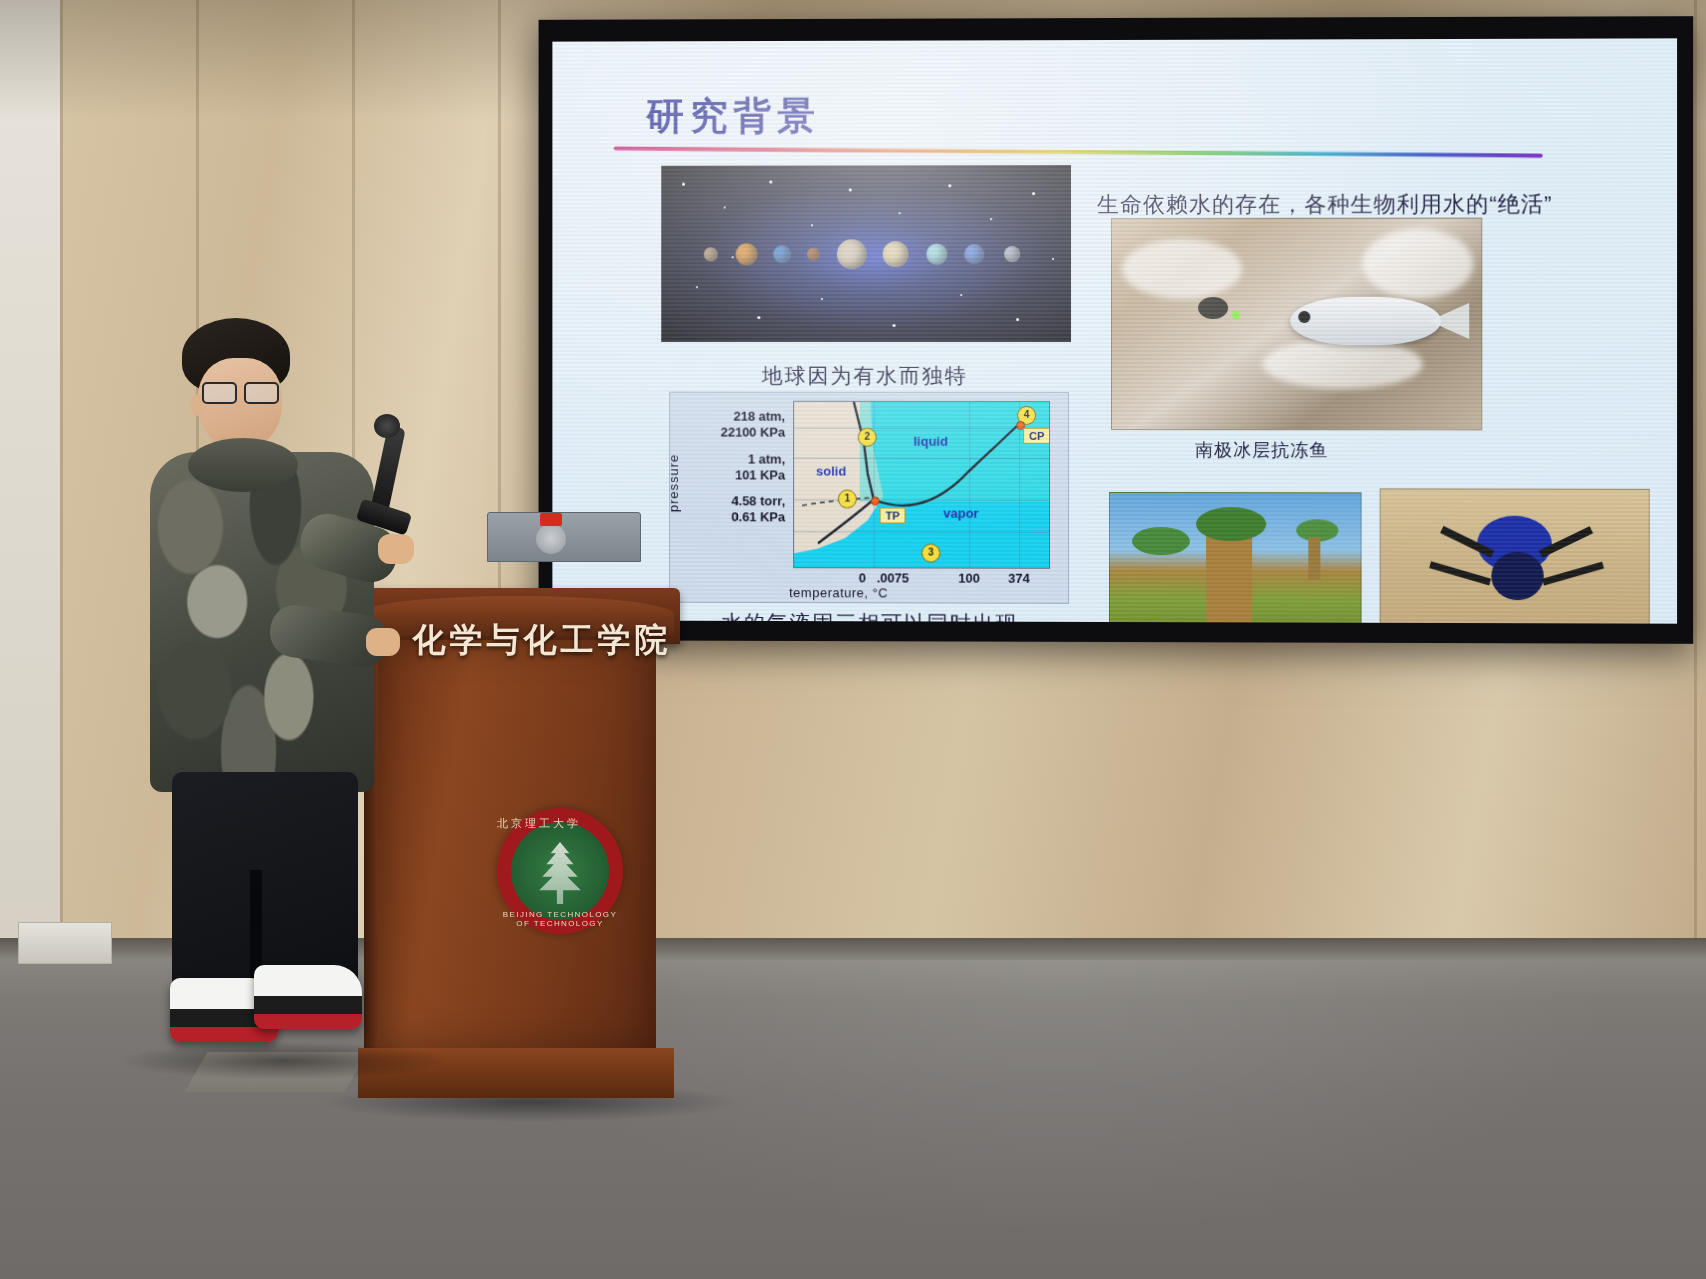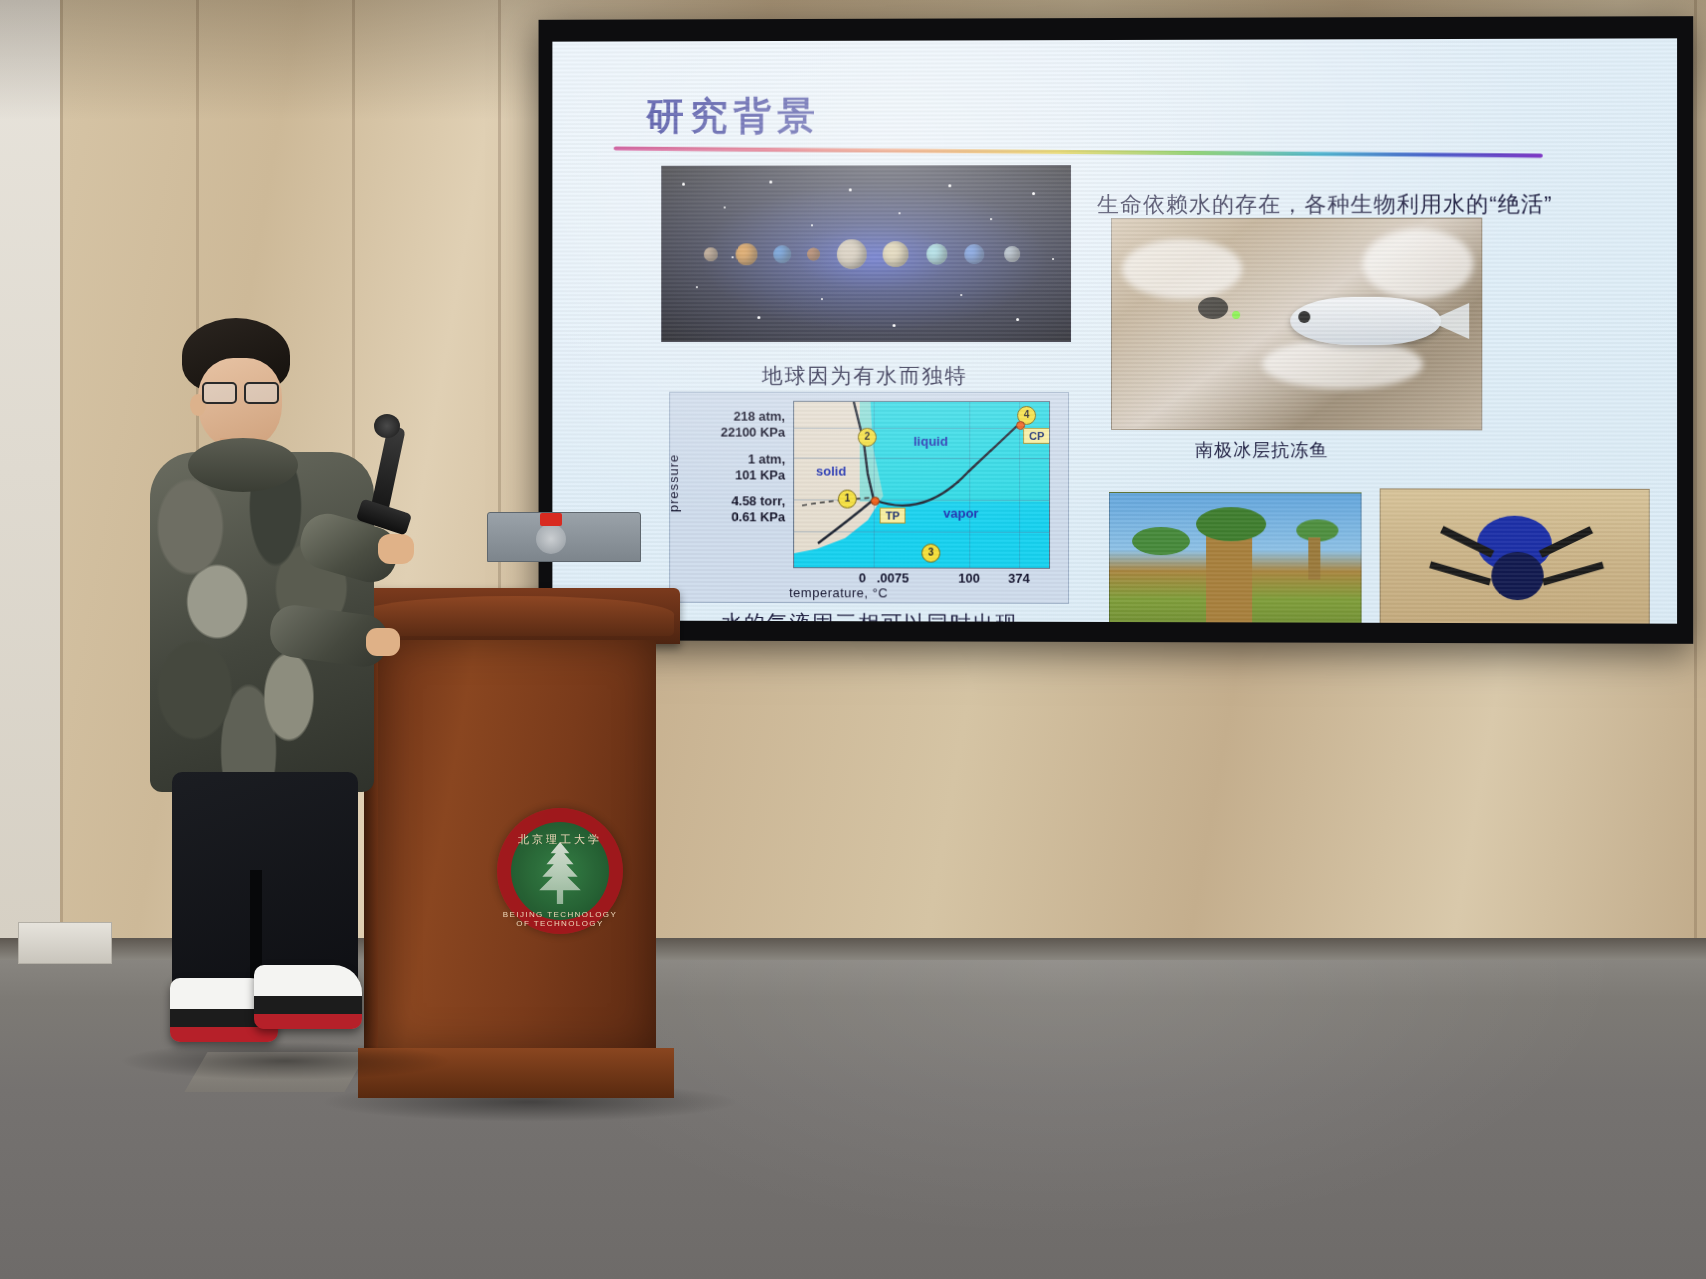--- a/index.html
+++ b/index.html
@@ -116,21 +116,21 @@
   .podium-text{position:absolute;left:0;top:-22px;width:328px;text-align:center;
     font-size:33px;font-weight:bold;color:#f3e6d2;letter-spacing:4px;text-shadow:0 2px 4px rgba(0,0,0,.7);}
   .emblem{position:absolute;left:119px;top:168px;width:126px;height:126px;border-radius:50%;
     background:radial-gradient(circle,#1d6b3a 0 54%,#a3161d 54% 100%);
     box-shadow:0 0 10px rgba(0,0,0,.35);opacity:.92;}
   .emblem-inner{position:absolute;left:14px;top:14px;width:98px;height:98px;border-radius:50%;
     background:radial-gradient(circle,#2f8448,#15512b);}
   .emblem-tree{position:absolute;left:50%;top:20px;width:52px;height:62px;transform:translateX(-50%);
     background:linear-gradient(180deg,rgba(235,245,238,.92),rgba(200,225,208,.7));
     clip-path:polygon(50% 0,68% 18%,58% 18%,76% 36%,62% 36%,84% 56%,64% 56%,90% 78%,56% 78%,56% 100%,44% 100%,44% 78%,10% 78%,36% 56%,16% 56%,38% 36%,24% 36%,42% 18%,32% 18%);}
-  .emblem-cn{position:absolute;left:0;top:24px;width:126px;text-align:center;font-size:11px;color:#f6e2c4;letter-spacing:3px;}
+  .emblem-cn{position:absolute;left:0;top:8px;width:126px;text-align:left;font-size:11px;color:#f6e2c4;letter-spacing:3px;}
   .emblem-en{position:absolute;left:0;bottom:6px;width:126px;text-align:center;font-size:8px;color:#f6e2c4;letter-spacing:1.4px;}
   .laptop{position:absolute;left:487px;top:512px;width:152px;height:48px;
     background:linear-gradient(180deg,#9aa2a9,#7d858c);border:1px solid #5f676e;border-radius:3px 3px 0 0;}
   .laptop-cam{position:absolute;left:540px;top:513px;width:22px;height:13px;background:#d82a20;border-radius:2px;}
   .laptop-stand{position:absolute;left:536px;top:524px;width:30px;height:30px;
     background:radial-gradient(circle,rgba(255,255,255,.55),rgba(255,255,255,.1));border-radius:50%;}
 
   
   .person{position:absolute;left:150px;top:310px;width:270px;height:760px;}
   .hair{position:absolute;left:32px;top:8px;width:108px;height:76px;border-radius:52% 52% 40% 40%;
@@ -328,20 +328,21 @@
       </div>
     </div>
   </div>
 
   <div class="podium-shadow"></div>
   <div class="podium">
     <div class="podium-top">
       <div class="podium-top-face"></div>
     </div>
     <div class="podium-body">
+      <div class="podium-text">化学与化工学院</div>
       <div class="emblem">
         <div class="emblem-inner">
           <div class="emblem-tree"></div>
         </div>
         <div class="emblem-cn">北京理工大学</div>
         <div class="emblem-en">BEIJING TECHNOLOGY OF TECHNOLOGY</div>
       </div>
     </div>
     <div class="podium-base"></div>
   </div>

